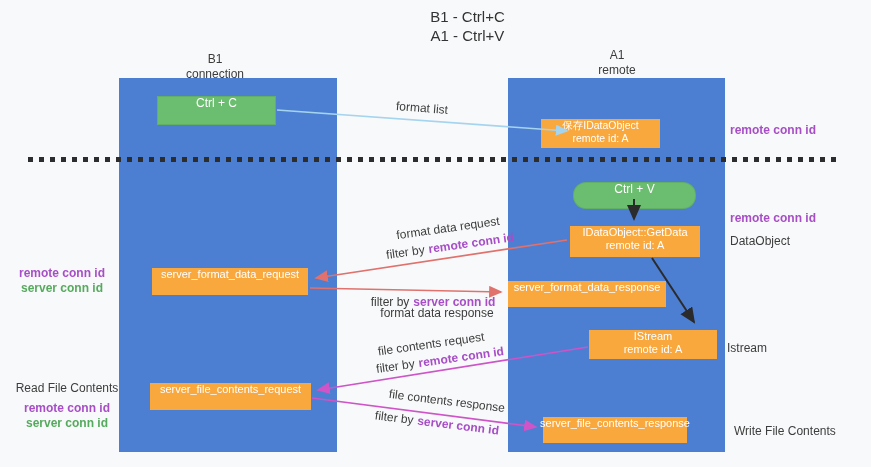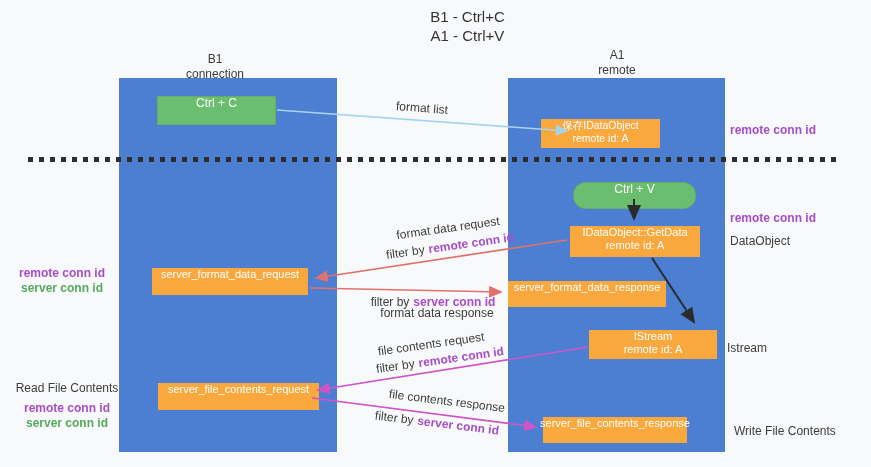--- a/index.html
+++ b/index.html
@@ -77,21 +77,21 @@
 
   <div class="abs box box-orange" style="left:508px;top:281px;width:158px;height:26px;">
     <div>server_format_data_response</div>
   </div>
 
   <div class="abs box box-orange" style="left:589px;top:330px;width:128px;height:29px;">
     <div>IStream</div>
     <div>remote id: A</div>
   </div>
 
-  <div class="abs box box-orange" style="left:150px;top:383px;width:161px;height:27px;margin-left:8px;">
+  <div class="abs box box-orange" style="left:150px;top:383px;width:161px;height:27px;">
     <div>server_file_contents_request</div>
   </div>
 
   <div class="abs box box-orange" style="left:543px;top:417px;width:144px;height:26px;">
     <div>server_file_contents_response</div>
   </div>
 
   <div class="abs dash-line"></div>
 
   <div class="abs lbl lbl-center" style="left:367px;top:101px;width:110px;transform:rotate(4.5deg);">format list</div>

